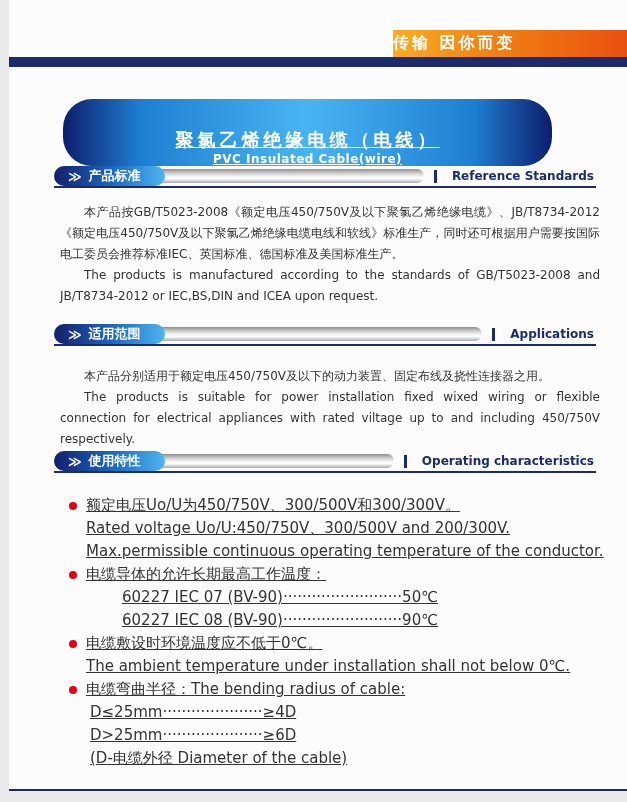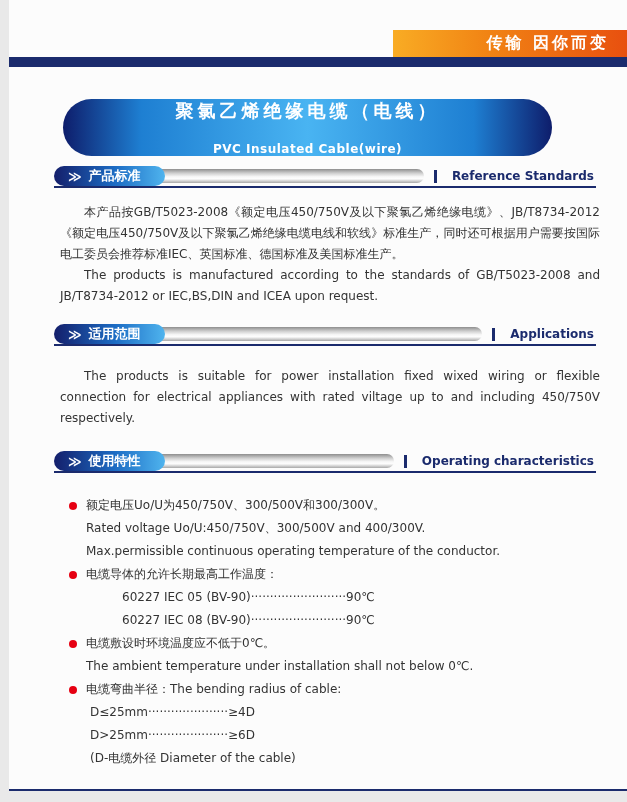--- a/index.html
+++ b/index.html
@@ -8,28 +8,28 @@
     --body:#333333;
   }
   html,body{margin:0;padding:0;}
   body{background:#dedede;font-family:"DejaVu Sans","Liberation Sans",sans-serif;}
   .canvas{position:relative;width:627px;height:802px;background:#e9e9e9;overflow:hidden;margin:0 auto;}
   .sheet{position:absolute;left:9px;top:0;width:618px;height:789px;background:#fcfcfc;border-bottom:2px solid var(--navy);}
 
   
   .slogan-banner{position:absolute;right:0;top:30px;width:234px;height:27px;
     background:linear-gradient(90deg,#f9ac24 0%,#f18414 40%,#e8500f 100%);
-    display:flex;align-items:center;justify-content:flex-end;}
+    display:flex;align-items:center;justify-content:flex-start;}
   .slogan-text{color:#fff;font-size:16px;font-weight:bold;letter-spacing:3px;padding-right:18px;white-space:nowrap;}
   .navy-bar{position:absolute;left:0;top:57px;width:100%;height:10px;background:var(--navy);}
 
   
-  .title-pill{position:absolute;left:54px;top:99px;width:489px;height:57px;border-radius:29px;
+  .title-pill{position:absolute;left:54px;top:99px;width:489px;height:67px;border-radius:29px;
     background:linear-gradient(90deg,#0e1d6b 0%,#1e7fd2 16%,#49b4f2 50%,#1e7fd2 84%,#0e1d6b 100%);
-    display:flex;flex-direction:column;align-items:center;justify-content:space-between;color:#fff;}
+    display:flex;flex-direction:column;align-items:center;justify-content:flex-end;color:#fff;text-decoration:underline;}
   .title-zh{font-size:18px;font-weight:bold;letter-spacing:4px;white-space:nowrap;}
   .title-en{font-size:12px;font-weight:bold;margin-top:0;letter-spacing:0.5px;white-space:nowrap;}
 
   
   .sec-header{position:absolute;left:45px;width:542px;height:20px;display:flex;align-items:center;
     border-bottom:2px solid var(--navy);}
   .h1{top:166px}.h2{top:324px}.h3{top:451px}
   .sec-pill{position:relative;z-index:2;display:flex;align-items:center;gap:7px;height:20px;
     padding:0 24px 0 14px;border-radius:11px;color:#fff;font-weight:bold;font-size:13px;white-space:nowrap;
     background:linear-gradient(90deg,#141f6b 0%,#1c6cc4 55%,#4fb4ee 100%);}
@@ -41,21 +41,21 @@
     white-space:nowrap;padding-right:2px;}
   .vbar{width:3px;height:13px;background:var(--navy);display:inline-block;}
 
   
   .para{position:absolute;left:51px;width:540px;font-size:12px;line-height:21px;color:var(--body);}
   .para p{margin:0;text-indent:2em;text-align:justify;}
   .p1{top:202px}.p2{top:366px}
 
   
   .olist{position:absolute;left:51px;top:494px;width:544px;}
-  .row{position:relative;font-size:12px;line-height:23px;color:var(--body);}
+  .row{position:relative;font-size:15px;line-height:23px;color:var(--body);text-decoration:underline;}
   .dot{position:absolute;left:9px;top:8px;width:8px;height:8px;border-radius:50%;background:var(--red);}
   .row .txt{display:block;padding-left:26px;white-space:nowrap;}
   .row.ia .txt{padding-left:62px;}
   .row.ib .txt{padding-left:30px;}
 </style>
 </head>
 <body>
 
 <div class="canvas">
   <div class="sheet">
@@ -93,20 +93,21 @@
         <span>适用范围</span>
       </div>
       <div class="sec-band"></div>
       <div class="sec-en">
         <span class="vbar"></span>
         <span>Applications</span>
       </div>
     </div>
 
     <div class="para p2">
+      <p>本产品分别适用于额定电压450/750V及以下的动力装置、固定布线及挠性连接器之用。</p>
       <p>The products is suitable for power installation fixed wixed wiring or flexible connection for electrical appliances with rated viltage up to and including 450/750V respectively.</p>
     </div>
 
     <div class="sec-header h3">
       <div class="sec-pill">
         <span class="chev">≫</span>
         <span>使用特性</span>
       </div>
       <div class="sec-band"></div>
       <div class="sec-en">
@@ -114,31 +115,31 @@
         <span>Operating  characteristics</span>
       </div>
     </div>
 
     <div class="olist">
       <div class="row">
         <span class="dot"></span>
         <span class="txt">额定电压Uo/U为450/750V、300/500V和300/300V。</span>
       </div>
       <div class="row">
-        <span class="txt">Rated voltage Uo/U:450/750V、300/500V and 400/300V.</span>
+        <span class="txt">Rated voltage Uo/U:450/750V、300/500V and 200/300V.</span>
       </div>
       <div class="row">
         <span class="txt">Max.permissible continuous operating temperature of the conductor.</span>
       </div>
       <div class="row">
         <span class="dot"></span>
         <span class="txt">电缆导体的允许长期最高工作温度：</span>
       </div>
       <div class="row ia">
-        <span class="txt">60227 IEC 05 (BV-90)·························90℃</span>
+        <span class="txt">60227 IEC 07 (BV-90)·························50℃</span>
       </div>
       <div class="row ia">
         <span class="txt">60227 IEC 08 (BV-90)·························90℃</span>
       </div>
       <div class="row">
         <span class="dot"></span>
         <span class="txt">电缆敷设时环境温度应不低于0℃。</span>
       </div>
       <div class="row">
         <span class="txt">The ambient temperature under installation shall not below 0℃.</span>

